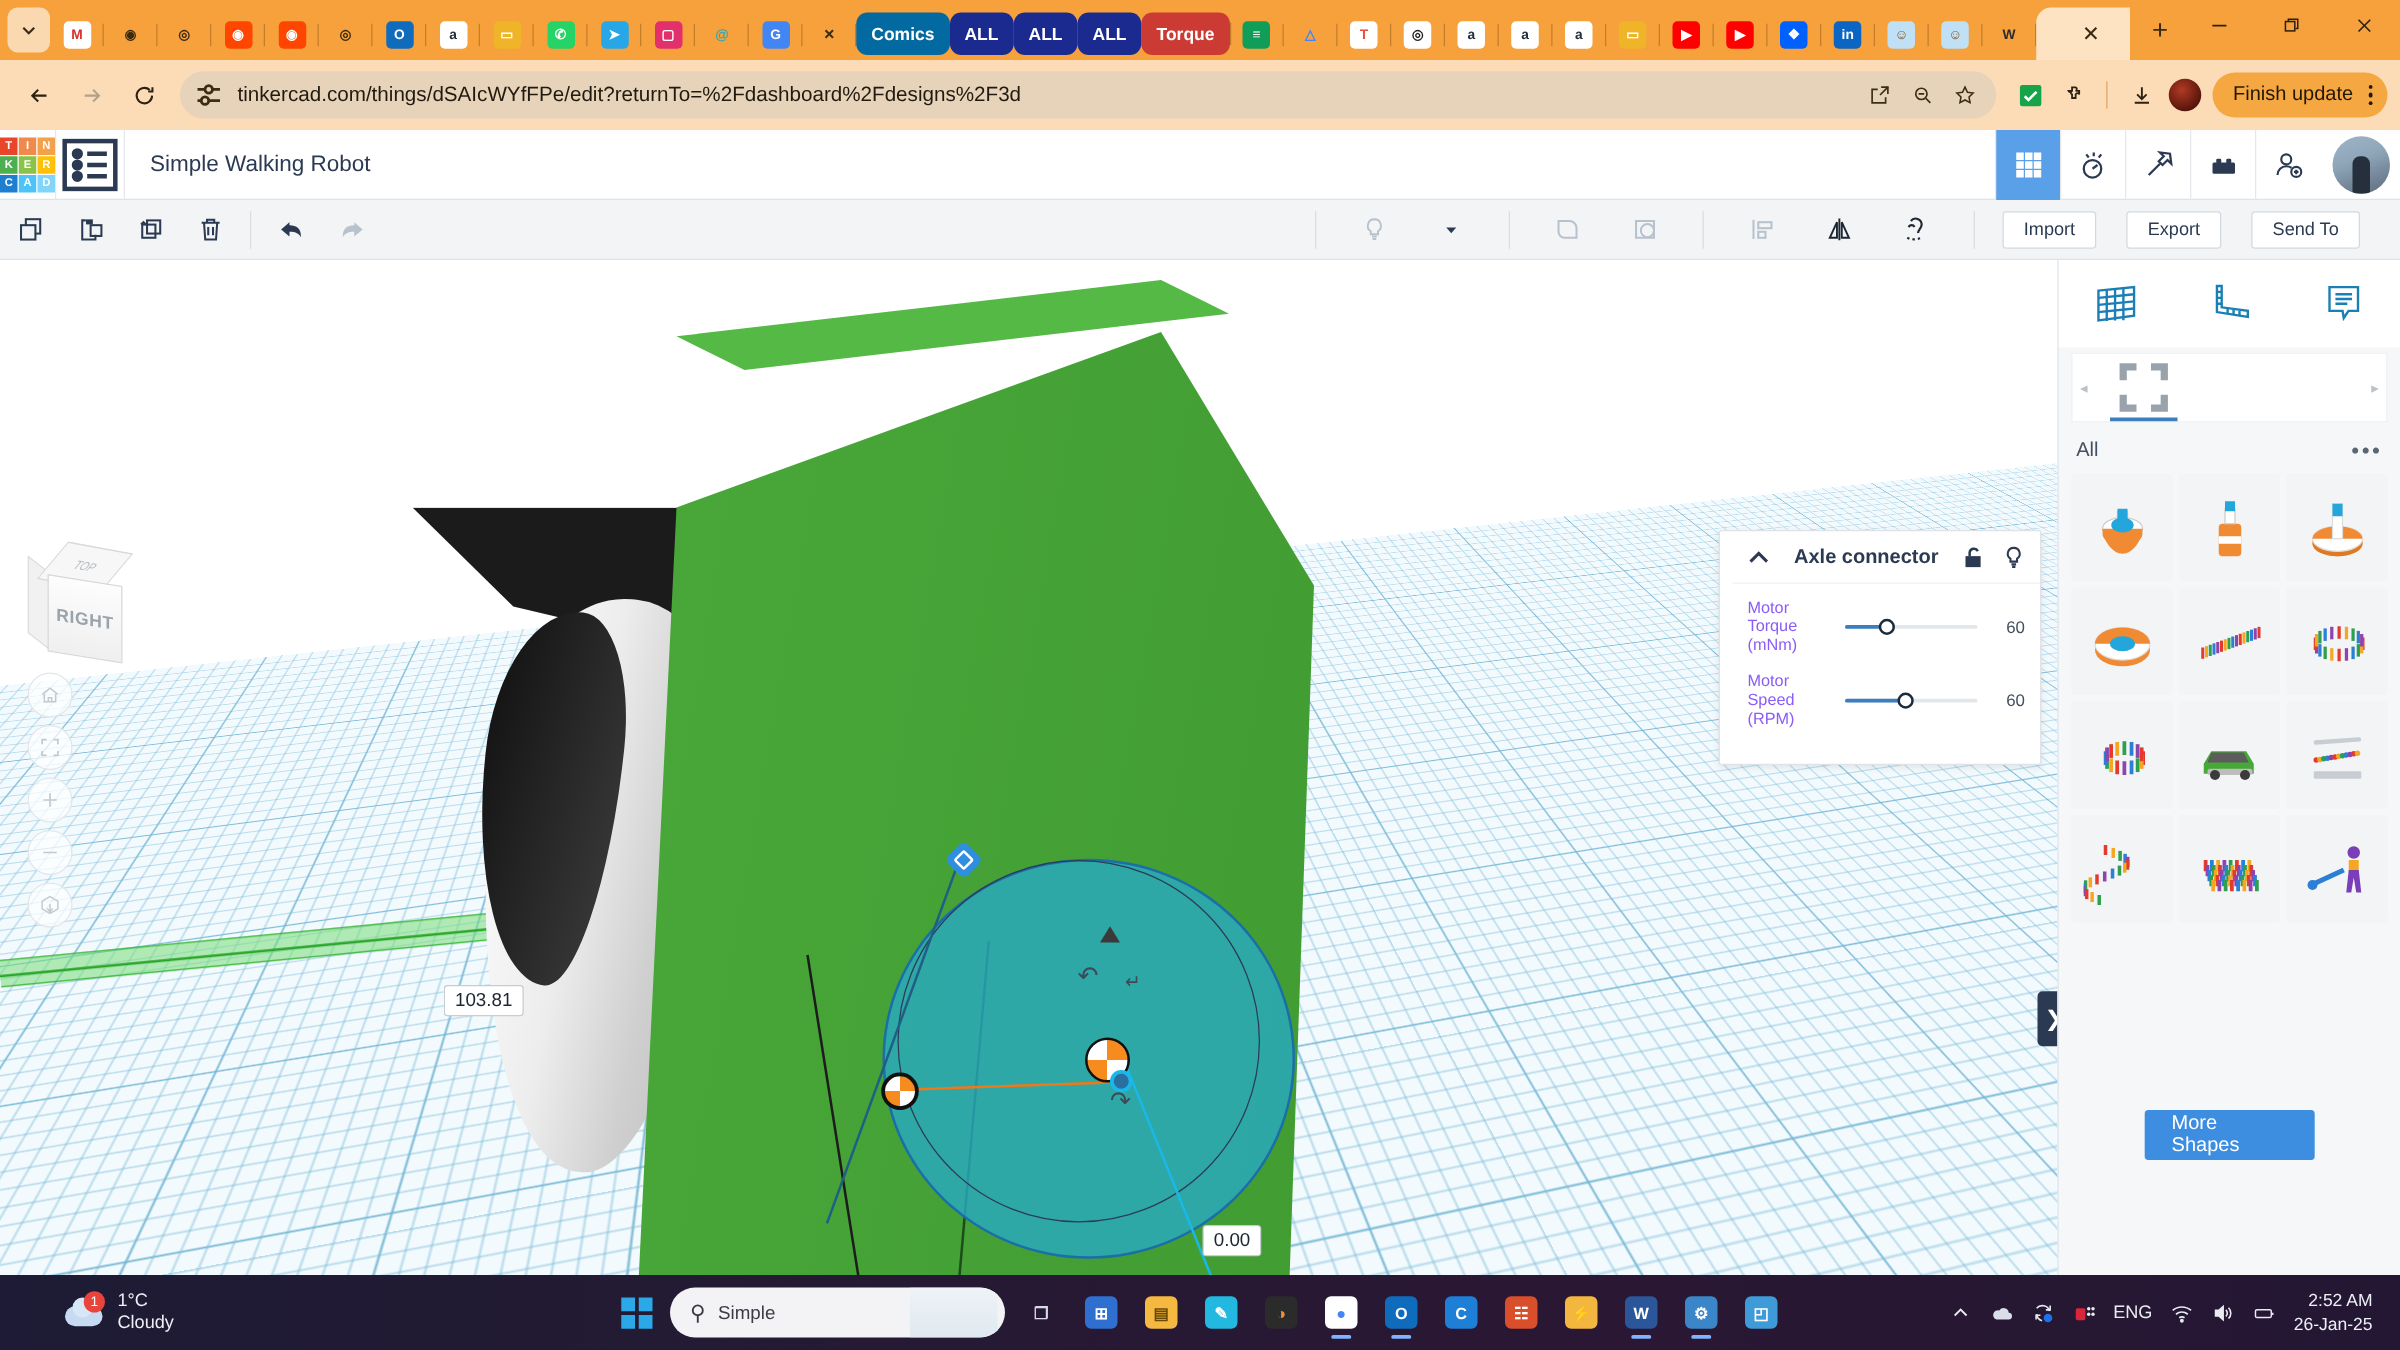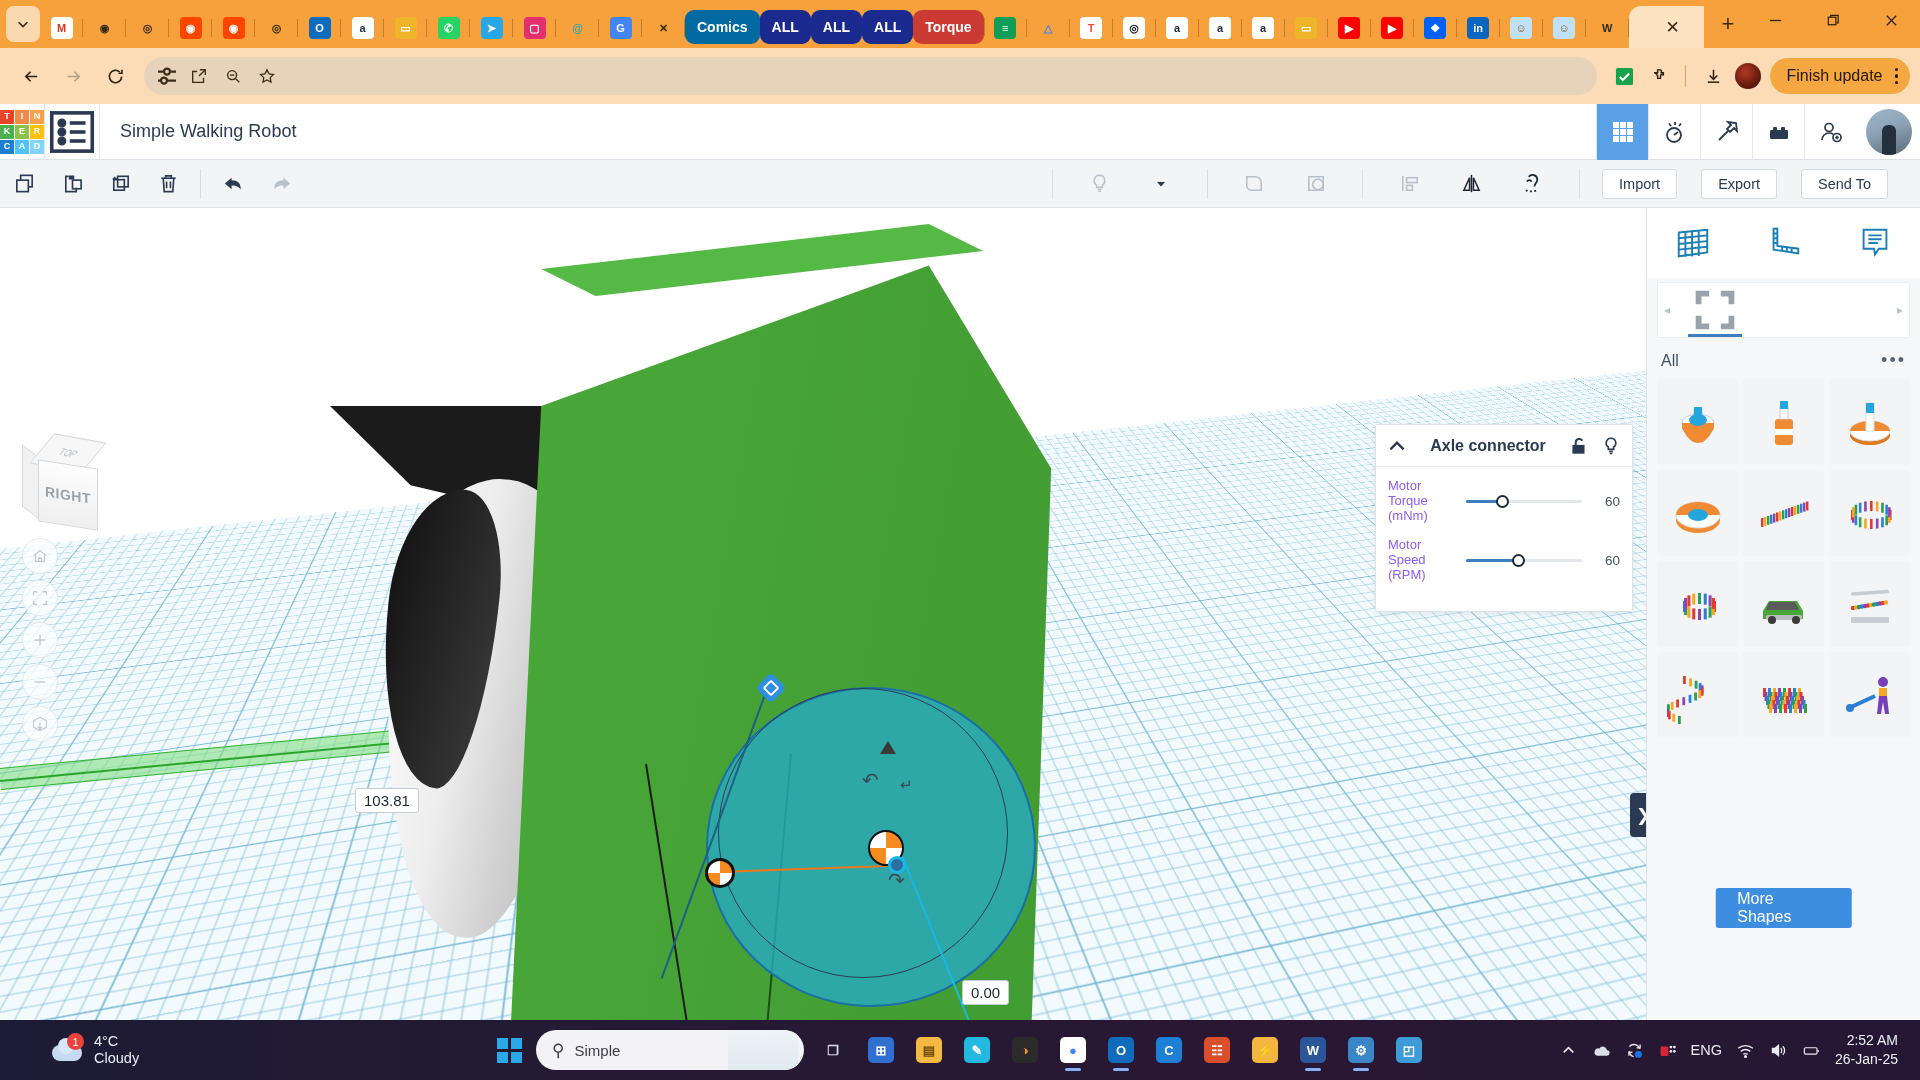--- a/index.html
+++ b/index.html
@@ -296,20 +296,21 @@
     border:1px solid #e2e6ea; background:rgba(255,255,255,0.7);
     display:flex; align-items:center; justify-content:center; cursor:pointer; color:#c3c9cf;
   }
   .navbtn svg { width:18px; height:18px; }
 
   
   .inspector {
     position:absolute; left:1375px; top:216px; width:258px;
     background:#fff; border:1px solid #dfe3e8; box-shadow: 0 2px 6px rgba(0,0,0,0.08);
     border-radius: 2px;
+    padding-left: 10px;
   }
   .insp-head {
     height:42px; display:flex; align-items:center; padding:0 10px; gap:10px;
     border-bottom:1px solid #eef1f4;
   }
   .insp-title { font-size:16px; font-weight:bold; color:#2b3a52; flex:1 1 auto; text-align:center; }
   .insp-ico { width:22px; height:22px; display:flex; align-items:center; justify-content:center; cursor:pointer; color:#2b3a52; }
   .insp-body { padding: 12px 12px 14px 12px; }
   .insp-row { display:flex; align-items:center; margin-bottom:14px; }
   .insp-lbl { width:72px; font-size:13px; color:#8b5cf6; line-height:1.15; }
@@ -586,20 +587,21 @@
   </div>
   <div class="omnibox">
     <div class="site-info">
       <svg viewBox="0 0 20 20" fill="none" stroke="currentColor" stroke-width="1.5">
         <path d="M4 7h4M12 7h4"></path>
           <circle cx="10" cy="7" r="2"></circle>
         <path d="M4 13h2M10 13h6"></path>
           <circle cx="8" cy="13" r="2"></circle>
       </svg>
     </div>
+    <div class="url">tinkercad.com/things/dSAIcWYfFPe/edit?returnTo=%2Fdashboard%2Fdesigns%2F3d</div>
     <div class="omni-act">
       <svg viewBox="0 0 20 20" fill="none" stroke="currentColor" stroke-width="1.5">
           <path d="M11 3h6v6"></path>
           <path d="M17 3l-7 7"></path>
           <path d="M15 12v5H3V5h5"></path>
         </svg>
     </div>
     <div class="omni-act">
       <svg viewBox="0 0 20 20" fill="none" stroke="currentColor" stroke-width="1.5">
           <circle cx="9" cy="9" r="5"></circle>
@@ -1175,21 +1177,21 @@
   <div class="more-shapes">More Shapes</div>
 </div>
 
 <div class="taskbar">
   <div class="tb-weather">
     <div class="tb-w-icon">
       <div class="cloudglyph"></div>
       <div class="badge1">1</div>
     </div>
     <div class="tb-w-text">
-      <div>4°C</div>
+      <div>1°C</div>
       <div>Cloudy</div>
     </div>
   </div>
 
   <div class="tb-center">
     <div class="win-start">
       <div class="win-logo">
           <i></i>
           <i></i>
           <i></i>

